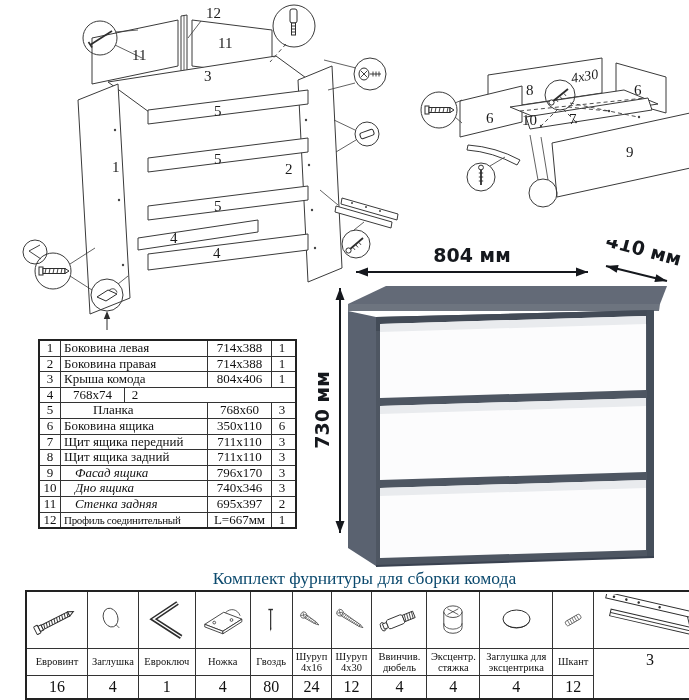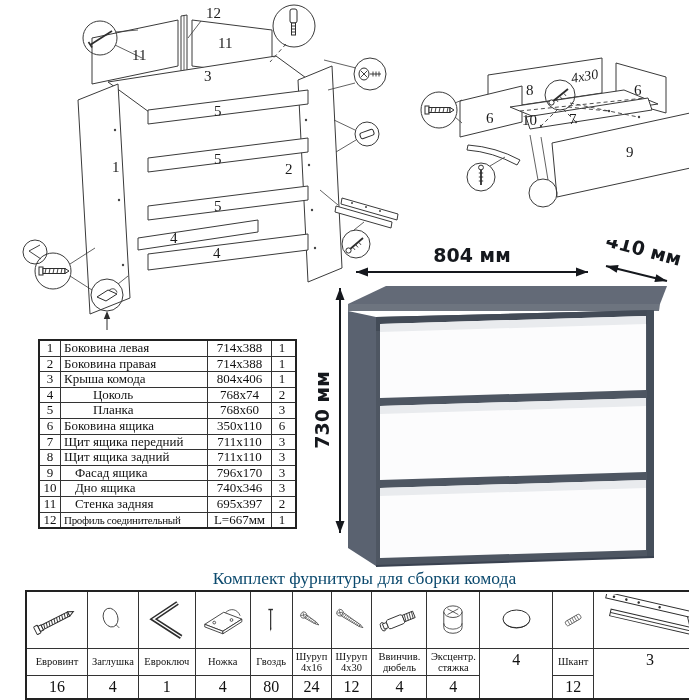--- a/index.html
+++ b/index.html
@@ -13,21 +13,21 @@
   .dash{stroke:#3a3a3a;stroke-width:0.9;fill:none;stroke-dasharray:4 3;}
   .thin{stroke:#3a3a3a;stroke-width:0.8;fill:none;}
   
   .pt{position:absolute;left:18px;top:339px;width:255px;border:2px solid #222;background:#fff;}
   .pt-row{display:flex;height:14.6px;border-bottom:1px solid #333;}
   .pt-row:last-child{border-bottom:none;}
   .pt-cell{box-sizing:border-box;border-right:1px solid #333;font-size:13px;line-height:14.2px;
            white-space:nowrap;overflow:hidden;}
   .pt-num{width:21px;text-align:center;}
   .pt-name{width:147px;padding-left:3px;}
-  .pt-name.ind1{padding-left:14px;}
+  .pt-name.ind1{padding-left:14px;font-style:italic;}
   .pt-name.ind2{padding-left:32px;}
   .pt-name.small{font-size:11px;letter-spacing:-0.3px;}
   .pt-size{width:64px;text-align:center;font-size:13px;}
   .pt-qty{width:20px;text-align:center;border-right:none;}
   
   .hw-title{position:absolute;left:0;top:568px;width:689px;text-align:center;
             font-size:17.5px;color:#0c4a6e;}
   .hw{position:absolute;left:5px;top:590px;width:679px;border:2px solid #222;display:flex;background:#fff;}
   .hw-col{box-sizing:border-box;border-right:1px solid #333;display:flex;flex-direction:column;}
   .hw-col:last-child{border-right:none;}
@@ -259,21 +259,20 @@
         <div class="pt-cell pt-qty">1</div>
       </div>
     <div class="pt-row">
         <div class="pt-cell pt-num">3</div>
         <div class="pt-cell pt-name">Крыша комода</div>
         <div class="pt-cell pt-size">804x406</div>
         <div class="pt-cell pt-qty">1</div>
       </div>
     <div class="pt-row">
         <div class="pt-cell pt-num">4</div>
-        <div class="pt-cell pt-name ind2">Цоколь</div>
         <div class="pt-cell pt-size">768x74</div>
         <div class="pt-cell pt-qty">2</div>
       </div>
     <div class="pt-row">
         <div class="pt-cell pt-num">5</div>
         <div class="pt-cell pt-name ind2">Планка</div>
         <div class="pt-cell pt-size">768x60</div>
         <div class="pt-cell pt-qty">3</div>
       </div>
     <div class="pt-row">
@@ -450,20 +449,21 @@
       <div class="hw-qty">4</div>
     </div>
 
     <div class="hw-col" style="width:73px">
       <div class="hw-icon">
           <svg viewBox="0 0 60 52">
         <ellipse class="ic" cx="30" cy="25" rx="13.5" ry="9"></ellipse>
         <path class="icl" d="M17.5 28 A13.5 9 0 0 0 42.5 28"></path>
       </svg>
         </div>
+      <div class="hw-name">Заглушка для эксцентрика</div>
       <div class="hw-qty">4</div>
     </div>
 
     <div class="hw-col" style="width:41px">
       <div class="hw-icon">
           <svg viewBox="0 0 60 52">
         <g transform="rotate(-30 30 26)">
           <rect class="ic" x="17" y="22" width="26" height="8" rx="2.5"></rect>
           <path class="icl" d="M22 22 v8 M26 22 v8 M30 22 v8 M34 22 v8 M38 22 v8"></path>
         </g>

